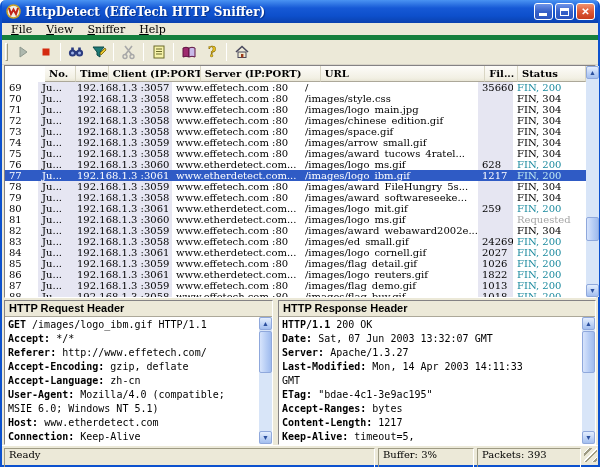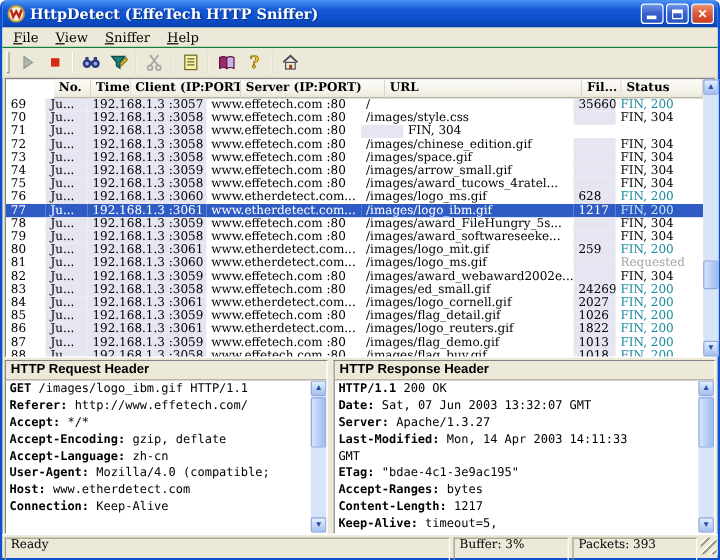--- a/index.html
+++ b/index.html
@@ -18,21 +18,21 @@
   .tb-btns { display:flex; gap:2px; }
   .tb-btn { width:19px; height:17px; border-radius:3px; border:1px solid #fff; display:flex;
             align-items:center; justify-content:center; color:#fff; font-size:10px; font-weight:bold;
             background:linear-gradient(180deg,#6F94E8 0%,#3660C8 50%,#2B55C0 100%); position:relative; }
   .tb-btn.close { background:linear-gradient(180deg,#F0926F 0%,#DD5937 50%,#C83C1C 100%); }
   .glyph-min { position:absolute; left:4px; bottom:3px; width:8px; height:3px; background:#fff; }
   .glyph-max { width:9px; height:8px; border:1px solid #fff; border-top:3px solid #fff; }
 
   
   .menubar { height:17px; flex:0 0 17px; background:#ECE9D8; display:flex; align-items:center;
-             padding-left:2px; border-bottom:1px solid #15803d; font-family:"DejaVu Serif", serif; }
+             padding-left:2px; border-bottom:5px solid #15803d; font-family:"DejaVu Serif", serif; }
   .menu-item { font-size:11px; color:#000; padding:1px 7px; cursor:default; }
   .menu-item::first-letter { text-decoration:underline; }
 
   
   .toolbar { height:25px; flex:0 0 25px; background:#ECE9D8; display:flex; align-items:center;
              padding-left:2px; border-bottom:1px solid #D8D4C8; }
   .tool-grip { width:3px; height:18px; border:1px solid; border-color:#fff #9e9b84 #9e9b84 #fff; margin:0 3px 0 1px; }
   .tool-btn { width:23px; height:21px; display:flex; align-items:center; justify-content:center; }
   .tool-sep { width:1px; height:18px; background:#9e9b84; border-right:1px solid #fff; margin:0 3px; }
 
@@ -223,20 +223,21 @@
             <span class="cell c-server">www.effetech.com :80</span>
             <span class="cell c-url">/images/style.css</span>
             <span class="cell c-size"></span>
             <span class="cell c-status st-nm">FIN, 304</span>
           </div>
           <div class="lv-row">
             <span class="cell c-no">71</span>
             <span class="cell c-time">Ju...</span>
             <span class="cell c-client">192.168.1.3 :3058</span>
             <span class="cell c-server">www.effetech.com :80</span>
+            <span class="cell c-url">/images/logo_main.jpg</span>
             <span class="cell c-size"></span>
             <span class="cell c-status st-nm">FIN, 304</span>
           </div>
           <div class="lv-row">
             <span class="cell c-no">72</span>
             <span class="cell c-time">Ju...</span>
             <span class="cell c-client">192.168.1.3 :3058</span>
             <span class="cell c-server">www.effetech.com :80</span>
             <span class="cell c-url">/images/chinese_edition.gif</span>
             <span class="cell c-size"></span>
@@ -394,25 +395,26 @@
       <div class="sb-btn sb-down">▼</div>
     </div>
   </div>
 
   <div class="panels">
     <div class="panel req">
       <div class="panel-title">HTTP Request Header</div>
       <div class="panel-body">
         <div class="panel-content">
             <div class="hline"><b>GET</b><span> /images/logo_ibm.gif HTTP/1.1</span></div>
+            <div class="hline"><b>Accept:</b><span> */*</span></div>
             <div class="hline"><b>Referer:</b><span> http://www.effetech.com/</span></div>
-            <div class="hline"><b>Accept:</b><span> */*</span></div>
             <div class="hline"><b>Accept-Encoding:</b><span> gzip, deflate</span></div>
             <div class="hline"><b>Accept-Language:</b><span> zh-cn</span></div>
             <div class="hline"><b>User-Agent:</b><span> Mozilla/4.0 (compatible;</span></div>
+            <div class="hline"><b></b><span>MSIE 6.0; Windows NT 5.1)</span></div>
             <div class="hline"><b>Host:</b><span> www.etherdetect.com</span></div>
             <div class="hline"><b>Connection:</b><span> Keep-Alive</span></div>
           </div>
         <div class="sb">
           <div class="sb-btn sb-up">▲</div>
           <div class="sb-thumb p-thumb"></div>
           <div class="sb-btn sb-down">▼</div>
         </div>
       </div>
     </div>

